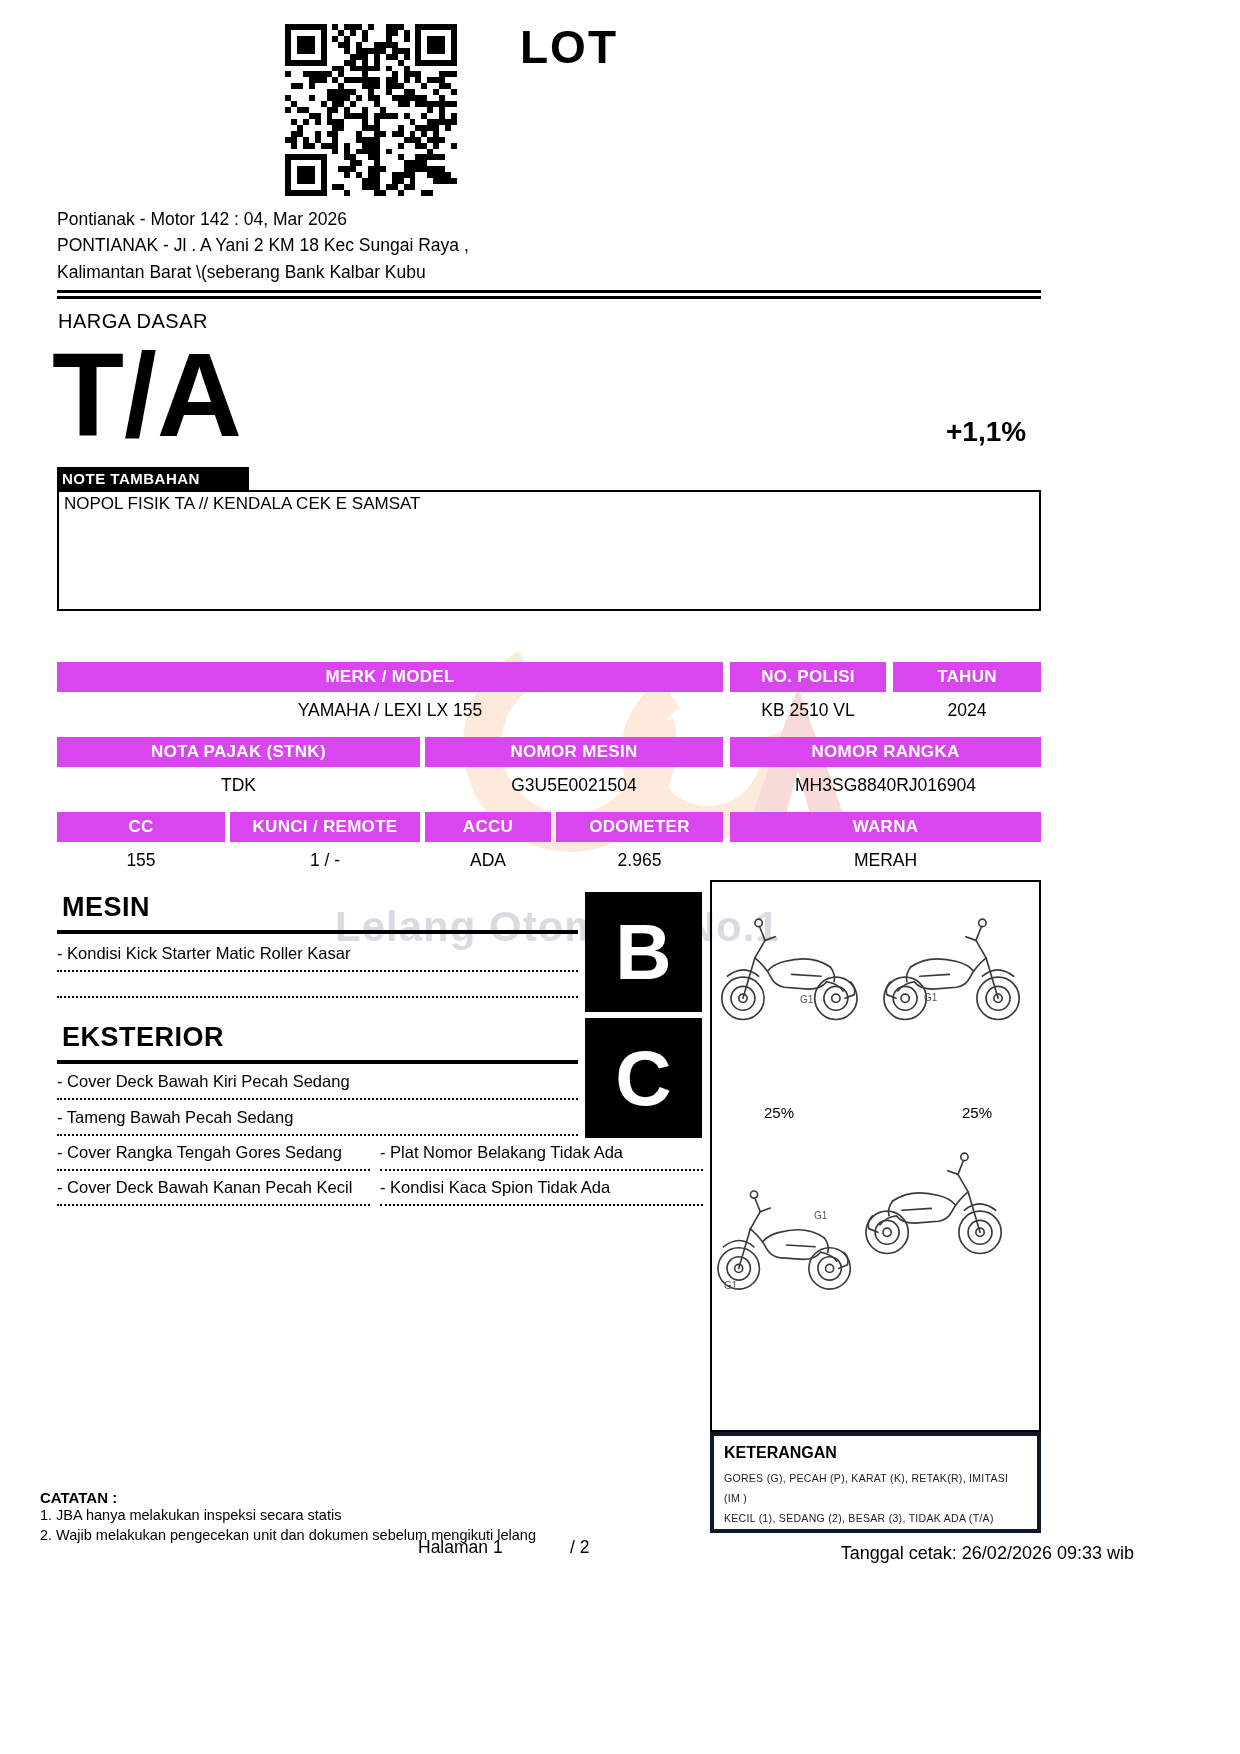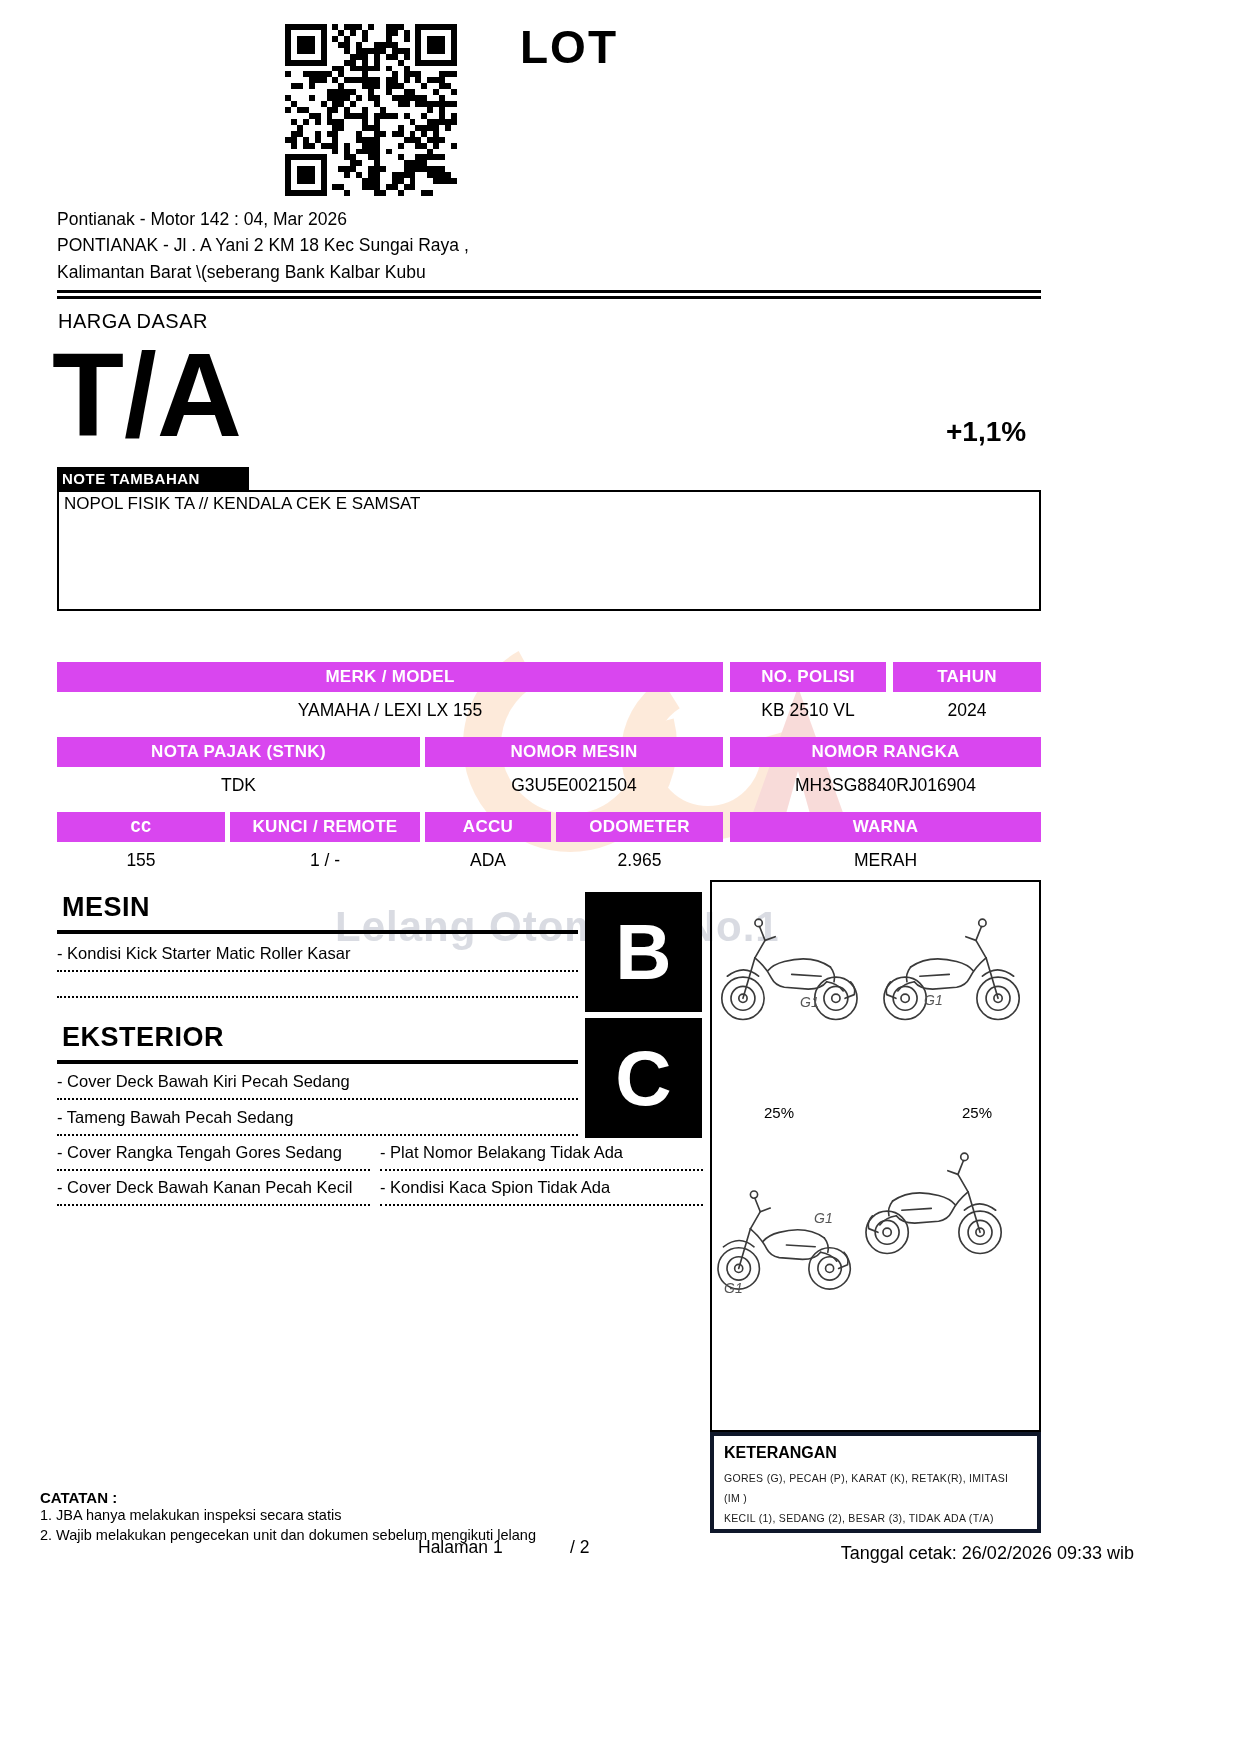--- a/index.html
+++ b/index.html
@@ -37,21 +37,21 @@
   .item2 { position:absolute; display:flex; gap:10px; font-size:16.5px; }
   .item2 > span { border-bottom:2px dotted #000; padding-bottom:7px; display:block; }
   .item2 .col-l { width:313px; }
   .item2 .col-r { flex:1; }
 
   .grade { position:absolute; left:585px; width:117px; height:120px; background:#000; color:#fff; font-size:78px; font-weight:bold; display:flex; align-items:center; justify-content:center; }
 
   
   .diagram-box { position:absolute; left:710px; top:880px; width:331px; height:552px; border:2px solid #000; }
   .tire-pct { position:absolute; font-size:15px; }
-  .g1 { position:absolute; font-size:14px; color:#555;font-style:italic; }
+  .g1 { position:absolute; font-size:10px; color:#555; }
   .keterangan-box { position:absolute; left:710px; top:1432px; width:331px; height:101px; border:4px solid #0f172a; padding:8px 10px; }
   .keterangan-title { font-size:16px; font-weight:bold; margin-bottom:7px; }
   .keterangan-line { font-size:10.5px; line-height:1.9; letter-spacing:0.3px; color:#1a1a1a; }
 
   
   .catatan { position:absolute; left:40px; top:1489px; }
   .catatan-title { font-size:15px; font-weight:bold; }
   .catatan-item { font-size:14.5px; line-height:1.35; }
   .page-num  { position:absolute; left:418px; top:1537px; font-size:17.5px; }
   .page-tot  { position:absolute; left:570px; top:1537px; font-size:17.5px; }
@@ -504,21 +504,21 @@
   <div class="vcell" style="left:730px;top:694px;width:156px;">KB 2510 VL</div>
   <div class="vcell" style="left:893px;top:694px;width:148px;">2024</div>
 
   <div class="hcell" style="left:57px;top:737px;width:363px;">NOTA PAJAK (STNK)</div>
   <div class="hcell" style="left:730px;top:737px;width:311px;">NOMOR RANGKA</div>
   <div class="hcell" style="left:425px;top:737px;width:298px;">NOMOR MESIN</div>
   <div class="vcell" style="left:57px;top:769px;width:363px;">TDK</div>
   <div class="vcell" style="left:425px;top:769px;width:298px;">G3U5E0021504</div>
   <div class="vcell" style="left:730px;top:769px;width:311px;">MH3SG8840RJ016904</div>
 
-  <div class="hcell" style="left:57px;top:812px;width:168px;font-family:Liberation Mono, monospace;">CC</div>
+  <div class="hcell" style="left:57px;top:812px;width:168px;">CC</div>
   <div class="hcell" style="left:230px;top:812px;width:190px;">KUNCI / REMOTE</div>
   <div class="hcell" style="left:425px;top:812px;width:126px;">ACCU</div>
   <div class="hcell" style="left:556px;top:812px;width:167px;">ODOMETER</div>
   <div class="hcell" style="left:730px;top:812px;width:311px;">WARNA</div>
   <div class="vcell" style="left:57px;top:844px;width:168px;">155</div>
   <div class="vcell" style="left:230px;top:844px;width:190px;">1 / -</div>
   <div class="vcell" style="left:425px;top:844px;width:126px;">ADA</div>
   <div class="vcell" style="left:556px;top:844px;width:167px;">2.965</div>
   <div class="vcell" style="left:730px;top:844px;width:311px;">MERAH</div>
 

